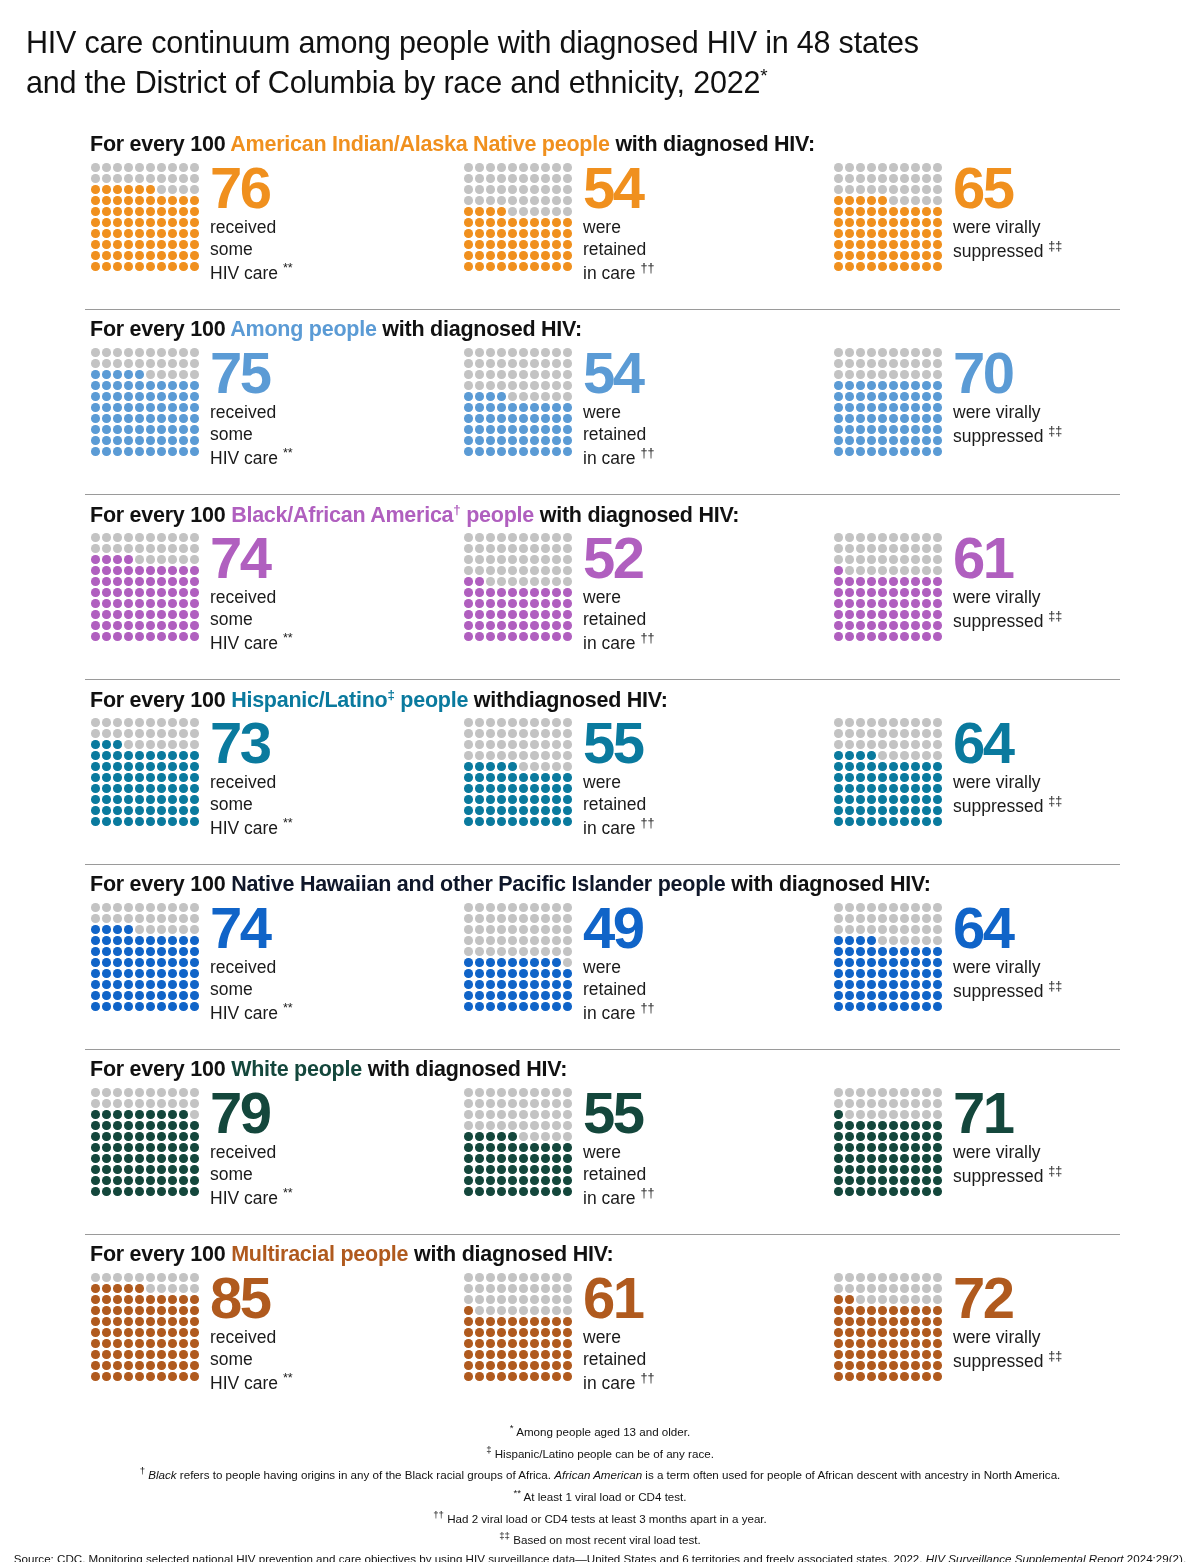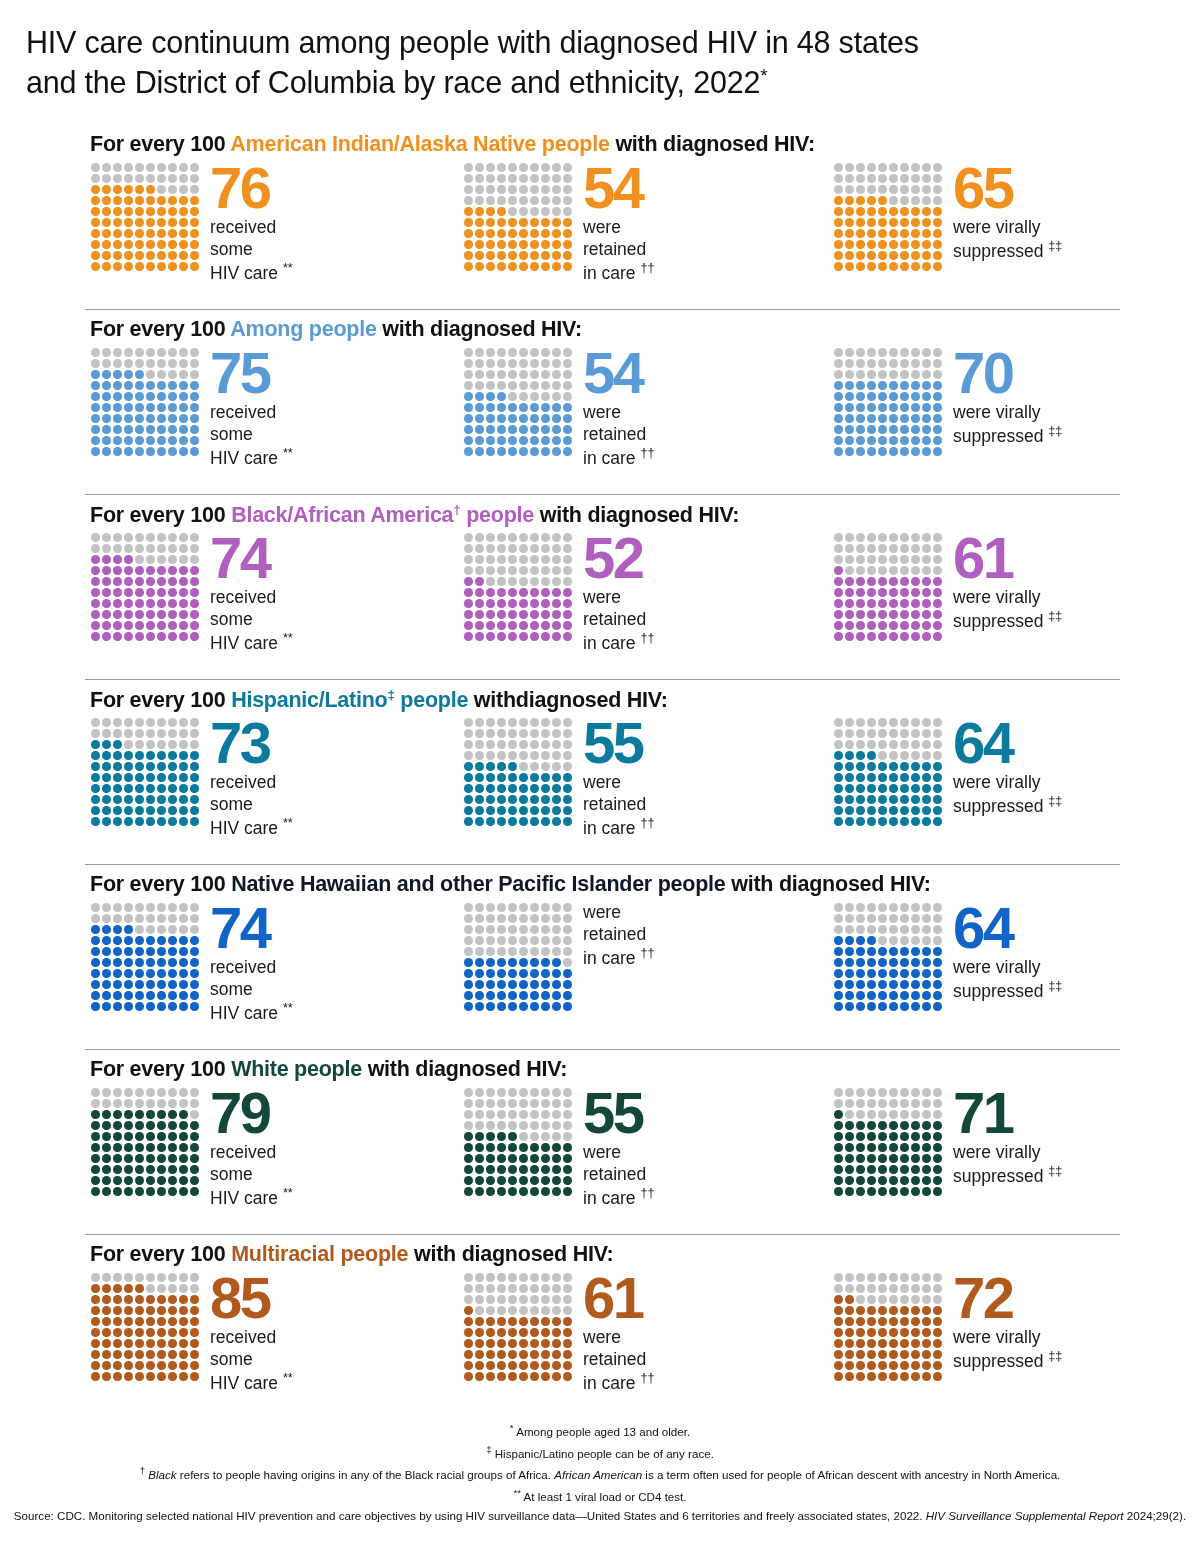--- a/index.html
+++ b/index.html
@@ -1654,20 +1654,21 @@
             <span class="dot" style="background: rgb(16, 100, 200);"></span>
             <span class="dot" style="background: rgb(16, 100, 200);"></span>
             <span class="dot" style="background: rgb(16, 100, 200);"></span>
             <span class="dot" style="background: rgb(16, 100, 200);"></span>
             <span class="dot" style="background: rgb(16, 100, 200);"></span>
             <span class="dot" style="background: rgb(16, 100, 200);"></span>
             <span class="dot" style="background: rgb(16, 100, 200);"></span>
             <span class="dot" style="background: rgb(16, 100, 200);"></span>
           </div>
           <div class="stat-text">
+            <span class="bignum" style="color: rgb(16, 100, 200);">49</span>
             <span class="caption">were
 retained
 in care <sup>††</sup></span>
           </div>
         </div>
         <div class="stat c2">
           <div class="grid">
             <span class="dot" style="background: rgb(195, 195, 195);"></span>
             <span class="dot" style="background: rgb(195, 195, 195);"></span>
             <span class="dot" style="background: rgb(195, 195, 195);"></span>
@@ -2442,16 +2443,18 @@
           </div>
         </div>
       </div>
     </div>
 
   <div class="footnotes" id="footnotes">
       <span class="fn"><sup class="mk">*</sup> Among people aged 13 and older.</span>
       <span class="fn"><sup class="mk">‡</sup> Hispanic/Latino people can be of any race.</span>
       <span class="fn"><sup class="mk">†</sup> <em>Black</em> refers to people having origins in any of the Black racial groups of Africa. <em>African American</em> is a term often used for people of African descent with ancestry in North America.</span>
       <span class="fn"><sup class="mk">**</sup> At least 1 viral load or CD4 test.</span>
+      <span class="fn"><sup class="mk">††</sup> Had 2 viral load or CD4 tests at least 3 months apart in a year.</span>
+      <span class="fn"><sup class="mk">‡‡</sup> Based on most recent viral load test.</span>
       <span class="fn">Source: CDC. Monitoring selected national HIV prevention and care objectives by using HIV surveillance data—United States and 6 territories and freely associated states, 2022. <em>HIV Surveillance Supplemental Report</em> 2024;29(2).</span>
     </div>
 
 </div>
 
 </body></html>

